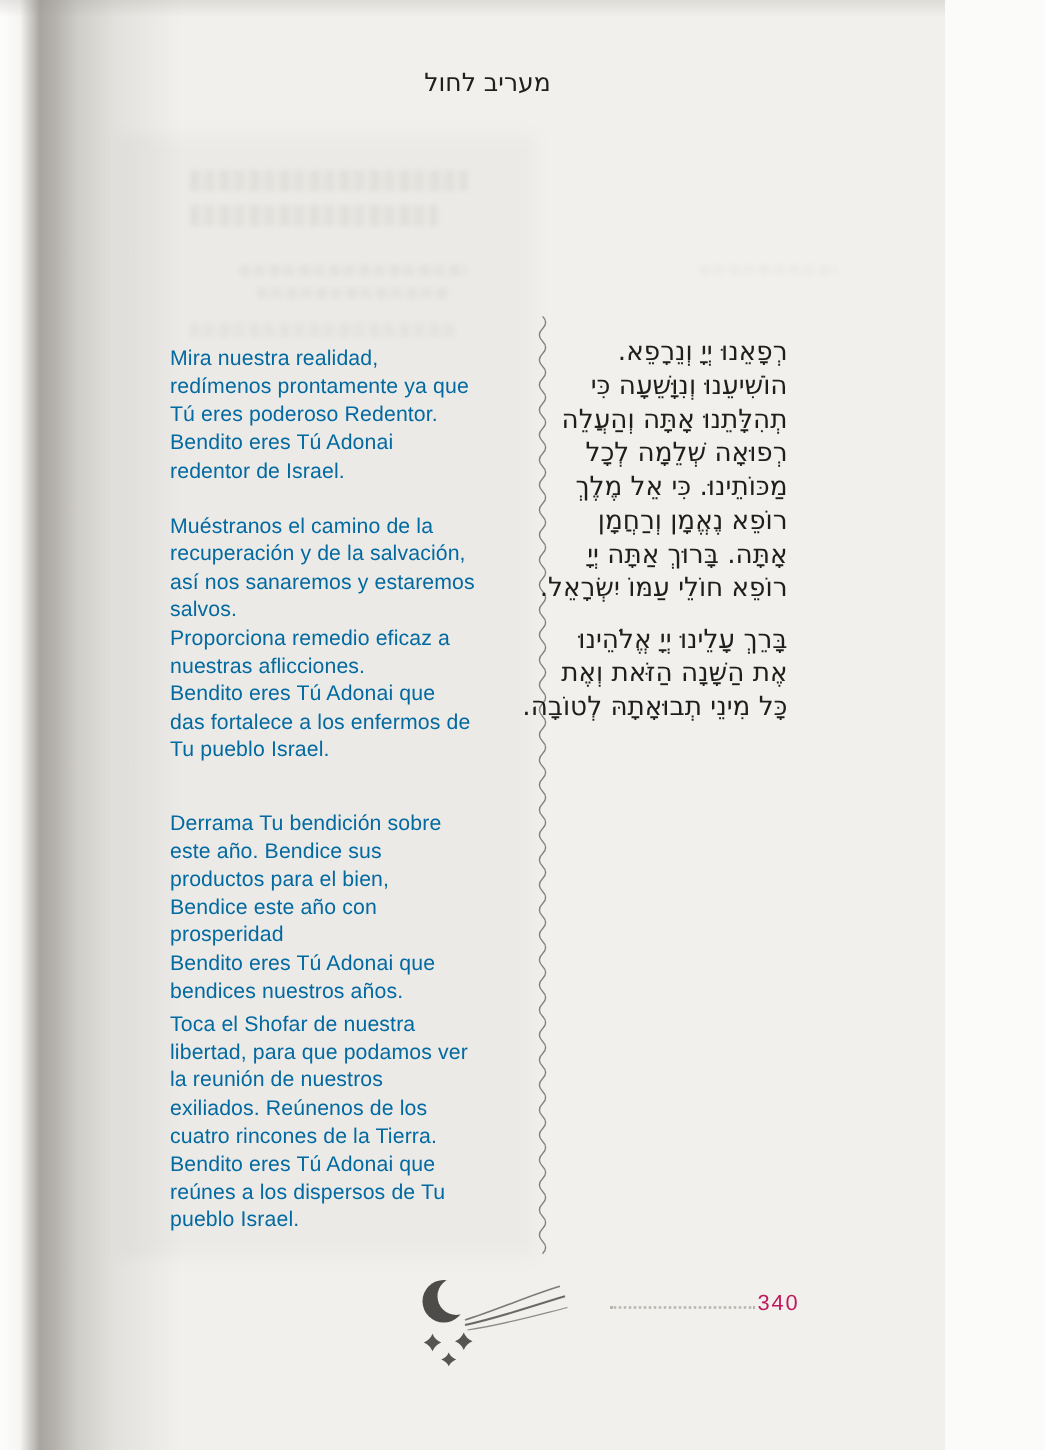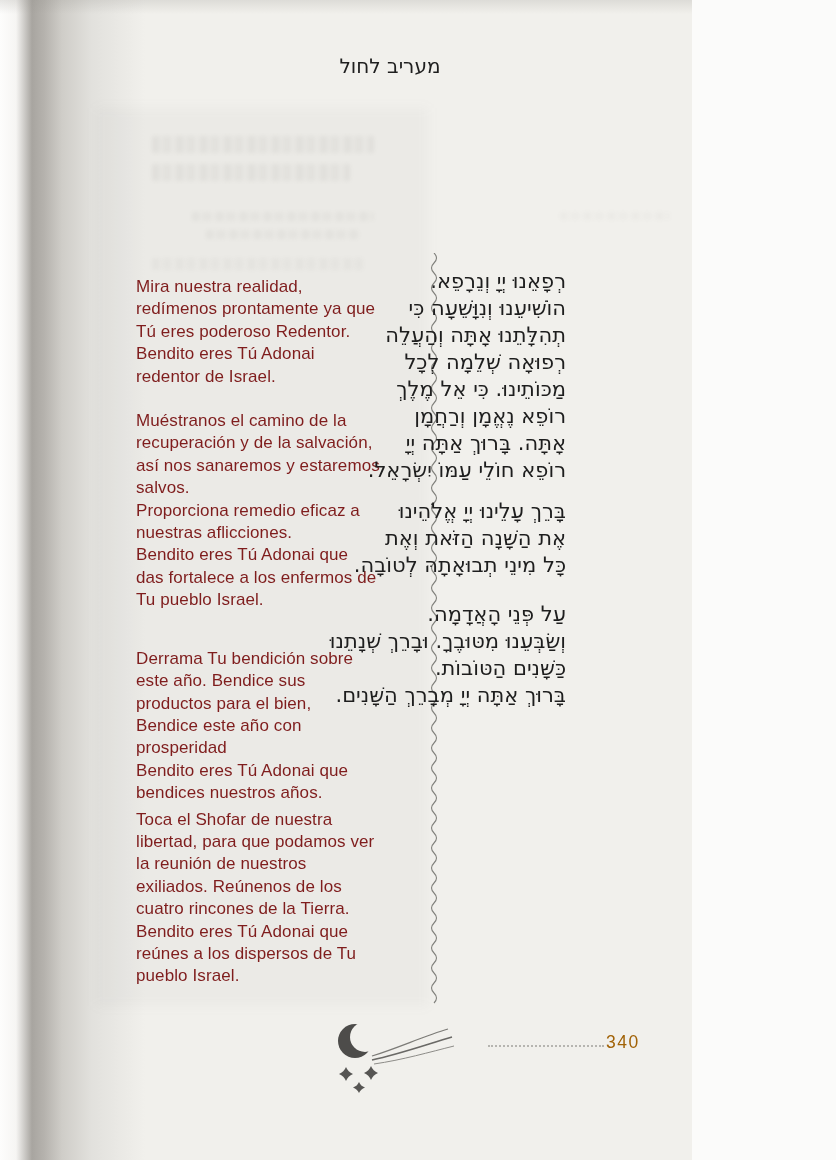--- a/index.html
+++ b/index.html
@@ -4,21 +4,21 @@
 <style>
   html,body{margin:0;padding:0;}
   body{
     width:836px;height:1160px;
     font-family:"Liberation Sans",sans-serif;
     background:#fbfbfa;
     overflow:hidden;
   }
   #page{
     position:relative;
-    width:692px;height:1160px;
+    width:756px;height:1160px;
     background:#f1f0ec;
   }
   
   .binding-shadow{
     position:absolute;left:0;top:0;bottom:0;width:150px;
     background:linear-gradient(90deg,
       #fdfdfc 0px,#f6f5f3 16px,#a8a5a0 32px,#b5b2ad 44px,
       #cfcdc8 62px,#e2e1dd 92px,rgba(241,240,236,0) 145px);
     pointer-events:none;
   }
@@ -55,21 +55,21 @@
     text-align:center;
     font-family:"DejaVu Sans",sans-serif;
     font-size:20px;color:#1f1f1f;
     direction:rtl;
   }
 
   .spanish-col{
     position:absolute;left:136px;top:276px;width:296px;
     font-family:"Liberation Sans",sans-serif;
     font-size:17px;line-height:22.4px;
-    color:#7f1d1d;letter-spacing:.1px;
+    color:#0369a1;letter-spacing:.1px;
   }
   .spanish-col p{margin:0 0 22px 0;white-space:pre-line;}
   .spanish-col p.p2{margin-bottom:36px;}
   .spanish-col p.p3{margin-bottom:4px;}
 
   .hebrew-col{
     position:absolute;right:126px;top:268px;width:300px;
     direction:rtl;text-align:right;
     font-family:"DejaVu Sans",sans-serif;
     color:#1e1e1e;
@@ -96,21 +96,21 @@
     pointer-events:none;
   }
 
   .footer-rule{
     position:absolute;left:488px;top:1045px;width:116px;height:0;
     border-top:2px dotted #a3a29d;opacity:.75;
   }
   .page-number{
     position:absolute;left:606px;top:1032px;
     font-family:"Liberation Sans",sans-serif;
-    font-size:17.5px;color:#a16207;letter-spacing:1.5px;
+    font-size:17.5px;color:#be185d;letter-spacing:1.5px;
   }
 </style>
 </head>
 <body>
 
 <div id="page">
 
   <div class="binding-shadow"></div>
   <div class="top-edge-shadow"></div>
   <div class="ghost-panel"></div>
@@ -167,24 +167,20 @@
 הוֹשִׁיעֵנוּ וְנִוָּשֵׁעָה כִּי
 תְהִלָּתֵנוּ אָתָּה וְהַעֲלֵה
 רְפוּאָה שְׁלֵמָה לְכָל
 מַכּוֹתֵינוּ. כִּי אֵל מֶלֶךְ
 רוֹפֵא נֶאֱמָן וְרַחֲמָן
 אָתָּה. בָּרוּךְ אַתָּה יְיָ
 רוֹפֵא חוֹלֵי עַמּוֹ יִשְׂרָאֵל.</div>
     <div class="block b2">בָּרֵךְ עָלֵינוּ יְיָ אֱלֹהֵינוּ
 אֶת הַשָּׁנָה הַזֹּאת וְאֶת
 כָּל מִינֵי תְבוּאָתָהּ לְטוֹבָה.</div>
-    <div class="block b3">עַל פְּנֵי הָאֲדָמָה.
-וְשַׂבְּעֵנוּ מִטּוּבֶךָ. וּבָרֵךְ שְׁנָתֵנוּ
-כַּשָּׁנִים הַטּוֹבוֹת.
-בָּרוּךְ אַתָּה יְיָ מְבָרֵךְ הַשָּׁנִים.</div>
   </div>
 
   <div class="ornament">
     <svg width="150" height="84" viewBox="0 0 150 84">
 
       <g>
         <circle cx="29" cy="25" r="17" fill="#4d4c4a"></circle>
         <circle cx="39" cy="21" r="15" fill="#f1f0ec"></circle>
       </g>
 

